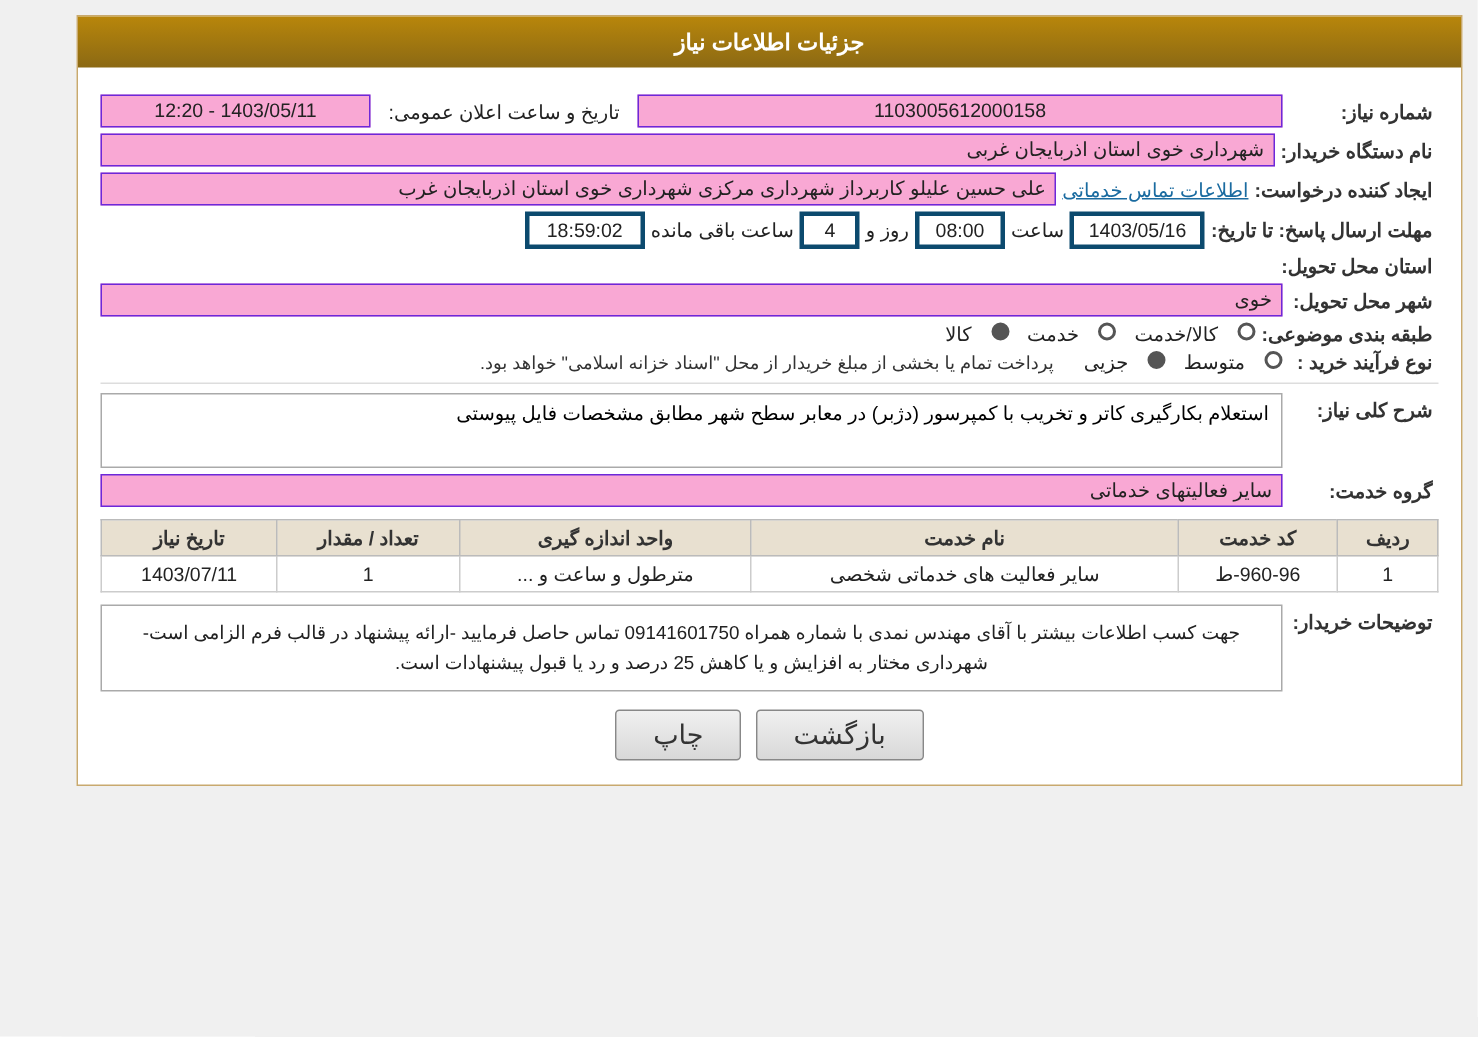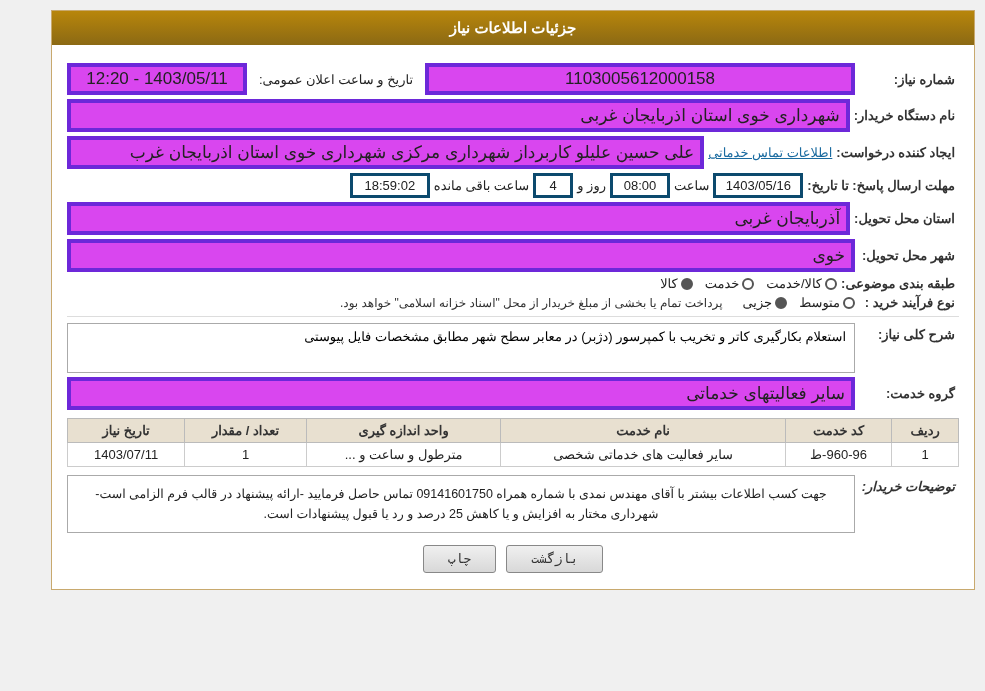--- a/index.html
+++ b/index.html
@@ -48,27 +48,27 @@
     }
     .field-label {
       color: #333;
       font-weight: bold;
       white-space: nowrap;
       min-width: 100px;
       text-align: right;
       padding-right: 4px;
     }
     .field-value {
-      background: #d946ef;
-      border: 4px solid #6d28d9;
+      background: #f9a8d4;
+      border: 1px solid #6d28d9;
       padding: 2px 6px;
       min-height: 22px;
       flex: 1;
       text-align: right;
-      font-size: 17px;
+      font-size: 13px;
     }
     .field-value.wide { flex: 2; }
     .small-field {
       border: 3px solid #0c4a6e;
       background: #fff;
       padding: 2px 5px;
       min-height: 22px;
       text-align: center;
     }
     .link-blue {
@@ -76,22 +76,21 @@
       text-decoration: underline;
       cursor: pointer;
     }
     .radio-group {
       display: flex;
       gap: 12px;
       align-items: center;
     }
     .radio-option {
       display: flex;
-      align-items: center;
-      gap: 3px;
+      gap: 13px;
     }
     .radio-circle {
       width: 12px;
       height: 12px;
       border-radius: 50%;
       border: 2px solid #555;
       background: #fff;
       display: inline-block;
     }
     .radio-circle.selected {
@@ -145,22 +144,22 @@
     .buttons-row {
       display: flex;
       justify-content: center;
       gap: 10px;
       margin: 12px 0 6px 0;
     }
     .btn {
       padding: 5px 24px;
       border: 1px solid #888;
       cursor: pointer;
-      font-family: Liberation Mono, monospace;
-      font-size: 13px;
+      font-family: Liberation Serif, serif;
+      font-size: 18px;
       border-radius: 3px;
     }
     .btn-print {
       background: linear-gradient(to bottom, #f0f0f0, #d8d8d8);
       color: #333;
     }
     .btn-back {
       background: linear-gradient(to bottom, #f0f0f0, #d8d8d8);
       color: #333;
     }
@@ -204,21 +203,20 @@
         <span>ساعت</span>
         <div class="small-field" style="width:60px;">08:00</div>
         <span>روز و</span>
         <div class="small-field" style="width:40px;">4</div>
         <span>ساعت باقی مانده</span>
         <div class="small-field" style="width:80px;">18:59:02</div>
       </div>
 
       <div class="form-row">
         <span class="field-label">استان محل تحویل:</span>
-        <div class="field-value wide">آذربایجان غربی</div>
       </div>
 
       <div class="form-row">
         <span class="field-label">شهر محل تحویل:</span>
         <div class="field-value wide">خوی</div>
       </div>
 
       <div class="form-row">
         <span class="field-label">طبقه بندی موضوعی:</span>
         <div class="radio-group">
@@ -284,21 +282,21 @@
                 <td>سایر فعالیت های خدماتی شخصی</td>
                 <td>مترطول و ساعت و ...</td>
                 <td>1</td>
                 <td>1403/07/11</td>
               </tr>
             </tbody>
         </table>
       </div>
 
       <div class="form-row" style="align-items:flex-start; margin-top:8px;">
-        <span class="field-label" style="padding-top:4px;font-style:italic;">توضیحات خریدار:</span>
+        <span class="field-label" style="padding-top:4px;">توضیحات خریدار:</span>
         <div class="buyer-notes" style="flex:1;">جهت کسب اطلاعات بیشتر با آقای مهندس نمدی با شماره همراه 09141601750 تماس حاصل فرمایید -ارائه پیشنهاد در قالب فرم الزامی است-شهرداری مختار به افزایش و یا کاهش 25 درصد و رد یا قبول پیشنهادات است.</div>
       </div>
 
       <div class="buttons-row">
         <button class="btn btn-back">بازگشت</button>
         <button class="btn btn-print">چاپ</button>
       </div>
 
     </div>
   </div>

